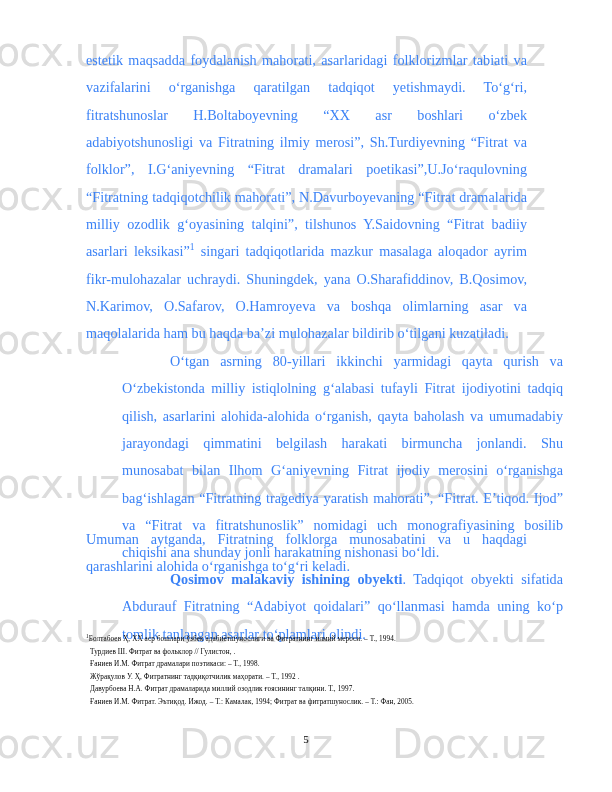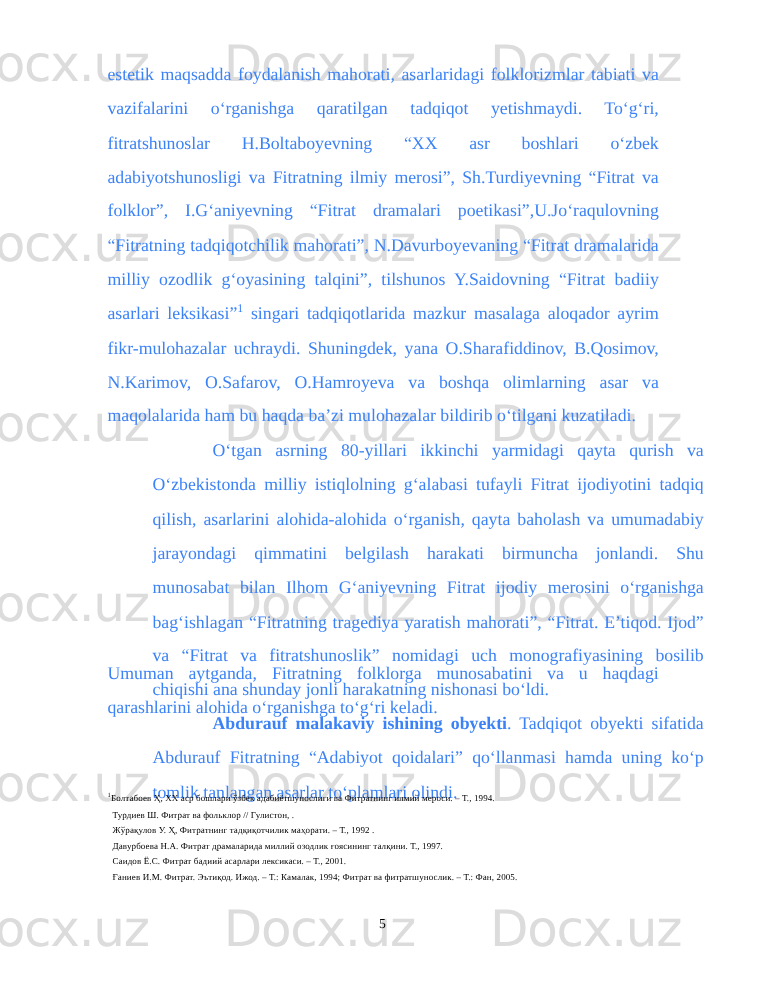--- a/index.html
+++ b/index.html
@@ -147,28 +147,28 @@
   </div>
 
   <div id="content">
 
     <p class="body-text" style="top: 33px;"><span>estetik maqsadda foydalanish mahorati, asarlaridagi folklorizmlar tabiati va vazifalarini o‘rganishga qaratilgan tadqiqot yetishmaydi. To‘g‘ri, fitratshunoslar H.Boltaboyevning “XX asr boshlari o‘zbek adabiyotshunosligi va Fitratning ilmiy merosi”, Sh.Turdiyevning “Fitrat va folklor”, I.G‘aniyevning “Fitrat dramalari poetikasi”,U.Jo‘raqulovning “Fitratning tadqiqotchilik mahorati”, N.Davurboyevaning “Fitrat dramalarida milliy ozodlik g‘oyasining talqini”, tilshunos Y.Saidovning “Fitrat badiiy asarlari leksikasi”</span><sup>1</sup><span> singari tadqiqotlarida mazkur masalaga aloqador ayrim fikr-mulohazalar uchraydi. Shuningdek, yana O.Sharafiddinov, B.Qosimov, N.Karimov, O.Safarov, O.Hamroyeva va boshqa olimlarning asar va maqolalarida ham bu haqda ba’zi mulohazalar bildirib o‘tilgani kuzatiladi.</span></p>
 
     <p class="body-text para-indent" style="top: 334px;">O‘tgan asrning 80-yillari ikkinchi yarmidagi qayta qurish va O‘zbekistonda milliy istiqlolning g‘alabasi tufayli Fitrat ijodiyotini tadqiq qilish, asarlarini alohida-alohida o‘rganish, qayta baholash va umumadabiy jarayondagi qimmatini belgilash harakati birmuncha jonlandi. Shu munosabat bilan Ilhom G‘aniyevning Fitrat ijodiy merosini o‘rganishga bag‘ishlagan “Fitratning tragediya yaratish mahorati”, “Fitrat. E’tiqod. Ijod” va “Fitrat va fitratshunoslik” nomidagi uch monografiyasining bosilib chiqishi ana shunday jonli harakatning nishonasi bo‘ldi.</p>
 
     <p class="body-text" style="top: 512px;">Umuman aytganda, Fitratning folklorga munosabatini va u haqdagi qarashlarini alohida o‘rganishga to‘g‘ri keladi.</p>
 
-    <p class="body-text para-indent" style="top: 552px;"><span class="bold">Abdurauf malakaviy ishining obyekti</span><span>. Tadqiqot obyekti sifatida Abdurauf Fitratning “Adabiyot qoidalari” qo‘llanmasi hamda uning ko‘p tomlik tanlangan asarlar to‘plamlari olindi.</span></p>
+    <p class="body-text para-indent" style="top: 552px;"><span class="bold">Qosimov malakaviy ishining obyekti</span><span>. Tadqiqot obyekti sifatida Abdurauf Fitratning “Adabiyot qoidalari” qo‘llanmasi hamda uning ko‘p tomlik tanlangan asarlar to‘plamlari olindi.</span></p>
 
   </div>
 
   <div id="footnotes">
     <div class="fn-line"><span class="fn-marker">1</span><span>Болтабоев Ҳ, XX аср бошлари ўзбек адабиётшунослиги ва Фитратнинг илмий мероси. – Т., 1994.</span></div>
     <div class="fn-line indent"><span>Турдиев Ш. Фитрат ва фольклор // Гулистон, .</span></div>
+    <div class="fn-line indent"><span>Ғаниев И.М. Фитрат драмалари поэтикаси:  – Т., 1998.</span></div>
     <div class="fn-line indent"><span>Жўрақулов У. Ҳ, Фитратнинг тадқиқотчилик маҳорати.  – Т., 1992 .</span></div>
     <div class="fn-line indent"><span>Давурбоева Н.А. Фитрат драмаларида миллий озодлик ғоясининг талқини. Т., 1997.</span></div>
-    <div class="fn-line indent"><span>Саидов Ё.С. Фитрат бадиий асарлари лексикаси. – Т., 2001.</span></div>
     <div class="fn-line indent"><span>Ғаниев И.М. Фитрат. Эътиқод. Ижод. – Т.: Камалак, 1994; Фитрат ва фитратшунослик. – Т.: Фан, 2005.</span></div>
   </div>
 
   <div id="page-number">5</div>
 
 </div>
 
 </body></html>

